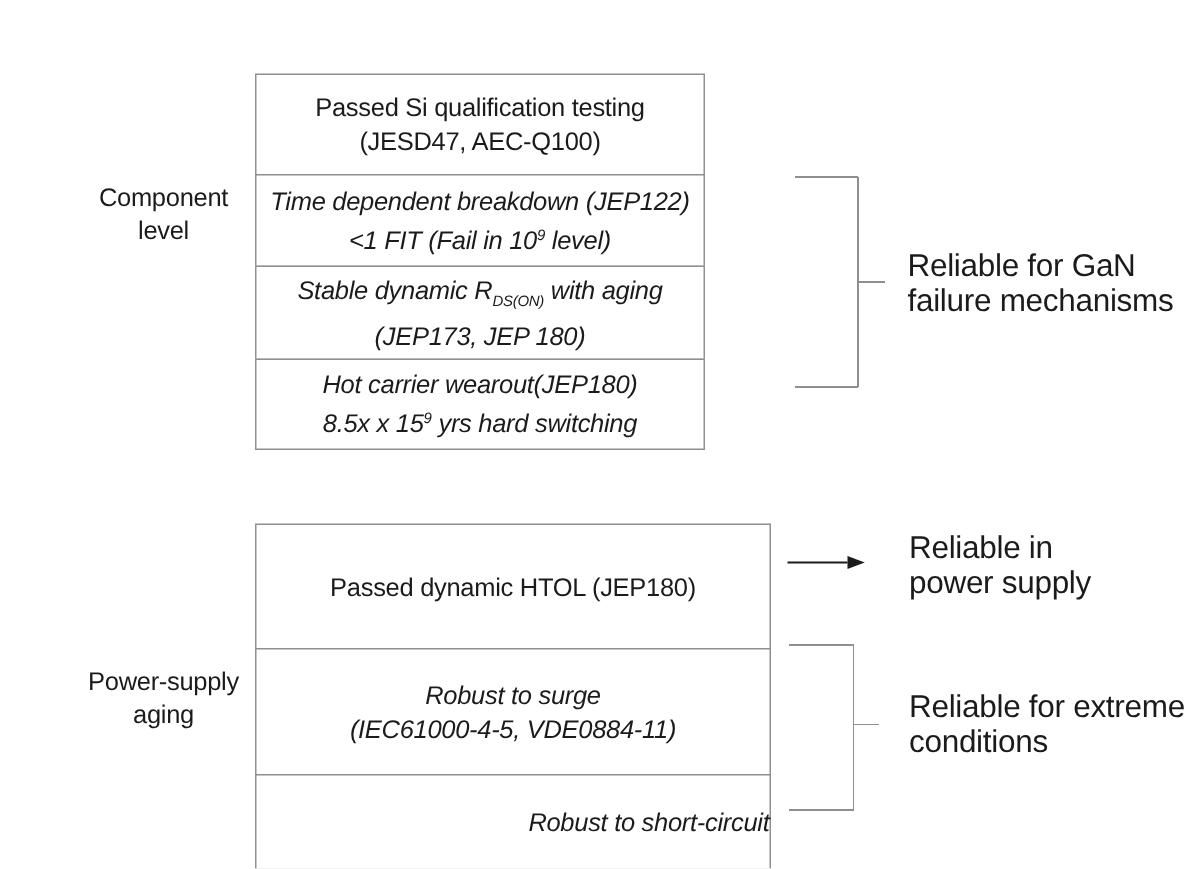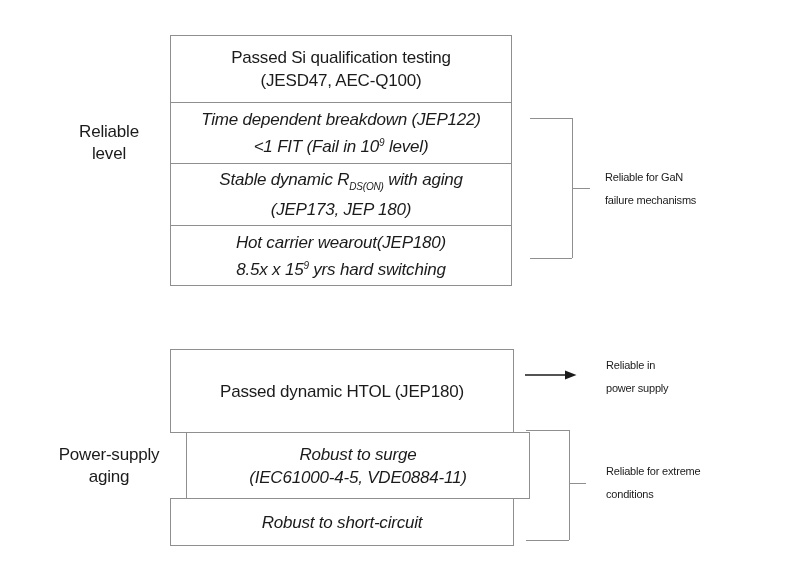--- a/index.html
+++ b/index.html
@@ -43,36 +43,36 @@
     position: absolute;
     width: 140px;
     text-align: center;
     font-size: 17px;
     line-height: 22px;
     white-space: pre-line;
     letter-spacing: -0.2px;
   }
   .right-label {
     position: absolute;
-    font-size: 11px;
+    font-size: 21px;
     line-height: 23px;
     white-space: pre-line;
     letter-spacing: -0.2px;
   }
   .overlay { position: absolute; }
 </style>
 </head>
 <body>
 
 <div class="canvas">
 
-  <div class="side-label" style="left:39px; top:121px;">Reliable
+  <div class="side-label" style="left:39px; top:121px;">Component
 level</div>
 
-  <div class="stack" style="left:170px; top:35px; width:342px;">
+  <div class="stack" style="left:170px; top:49px; width:300px;">
     <div class="box" style="height:68px;">
       <span class="box-text multiline">Passed Si qualification testing
 (JESD47, AEC-Q100)</span>
     </div>
     <div class="box" style="height:62px;">
       <span class="box-text"><span>Time dependent breakdown (JEP122)</span><br><span>&lt;1 FIT (Fail in 10</span><span class="sup">9</span><span> level)</span></span>
     </div>
     <div class="box" style="height:63px;">
       <span class="box-text"><span>Stable dynamic R</span><span class="sub">DS(ON)</span><span> with aging</span><br><span>(JEP173, JEP 180)</span></span>
     </div>
@@ -91,25 +91,25 @@
   <div class="right-label" style="left:605px; top:166px;">Reliable for GaN
 failure mechanisms</div>
 
   <div class="side-label" style="left:39px; top:444px;">Power-supply
 aging</div>
 
   <div class="stack" style="left:170px; top:349px; width:344px;">
     <div class="box" style="height:84px;">
       <span class="box-text multiline">Passed dynamic HTOL (JEP180)</span>
     </div>
-    <div class="box" style="height:67px;margin-left:16px;">
+    <div class="box" style="height:85px;">
       <span class="box-text multiline">Robust to surge
 (IEC61000-4-5, VDE0884-11)</span>
     </div>
-    <div class="box" style="height:48px;">
+    <div class="box" style="height:64px;justify-content:flex-end;">
       <span class="box-text multiline">Robust to short-circuit</span>
     </div>
   </div>
 
   <svg class="overlay" style="left:523px; top:366px;" width="56" height="18" xmlns="http://www.w3.org/2000/svg">
     <line x1="2" y1="9" x2="42" y2="9" stroke="#1a1a1a" stroke-width="1.4"></line>
     <polygon points="42,4.6 53.5,9 42,13.4" fill="#1a1a1a"></polygon>
   </svg>
 
   <div class="right-label" style="left:606px; top:354px;">Reliable in

